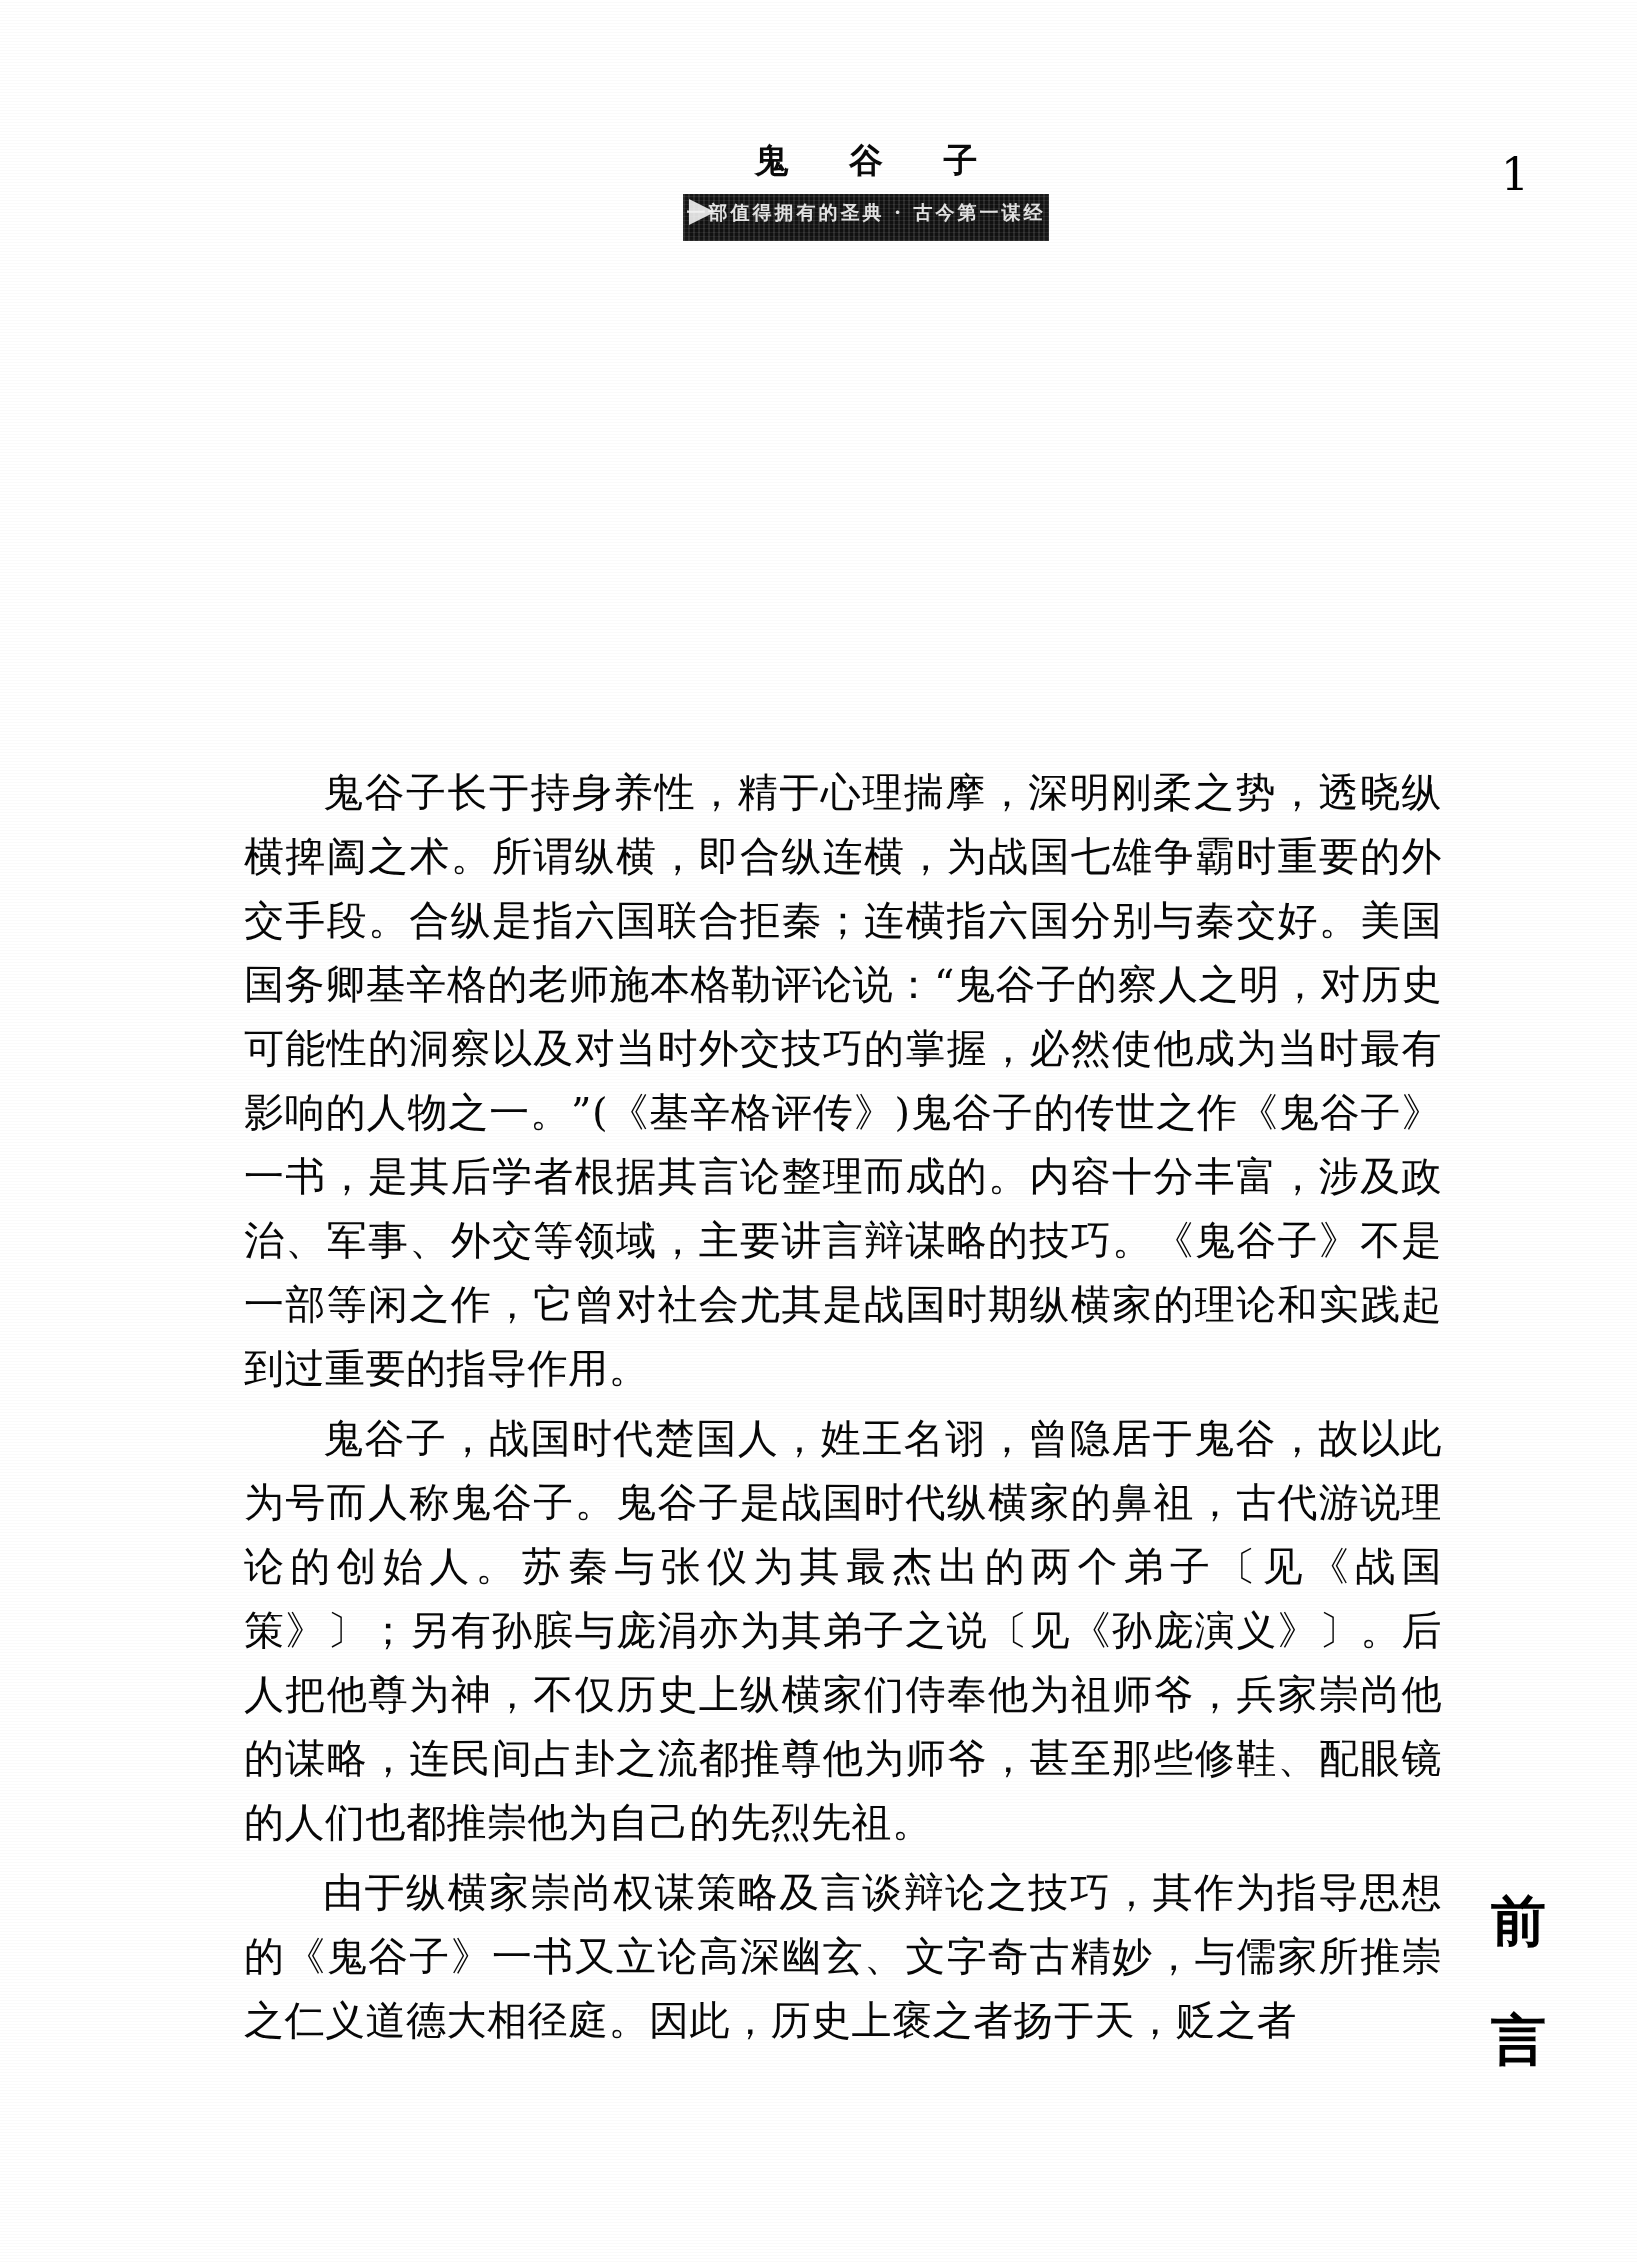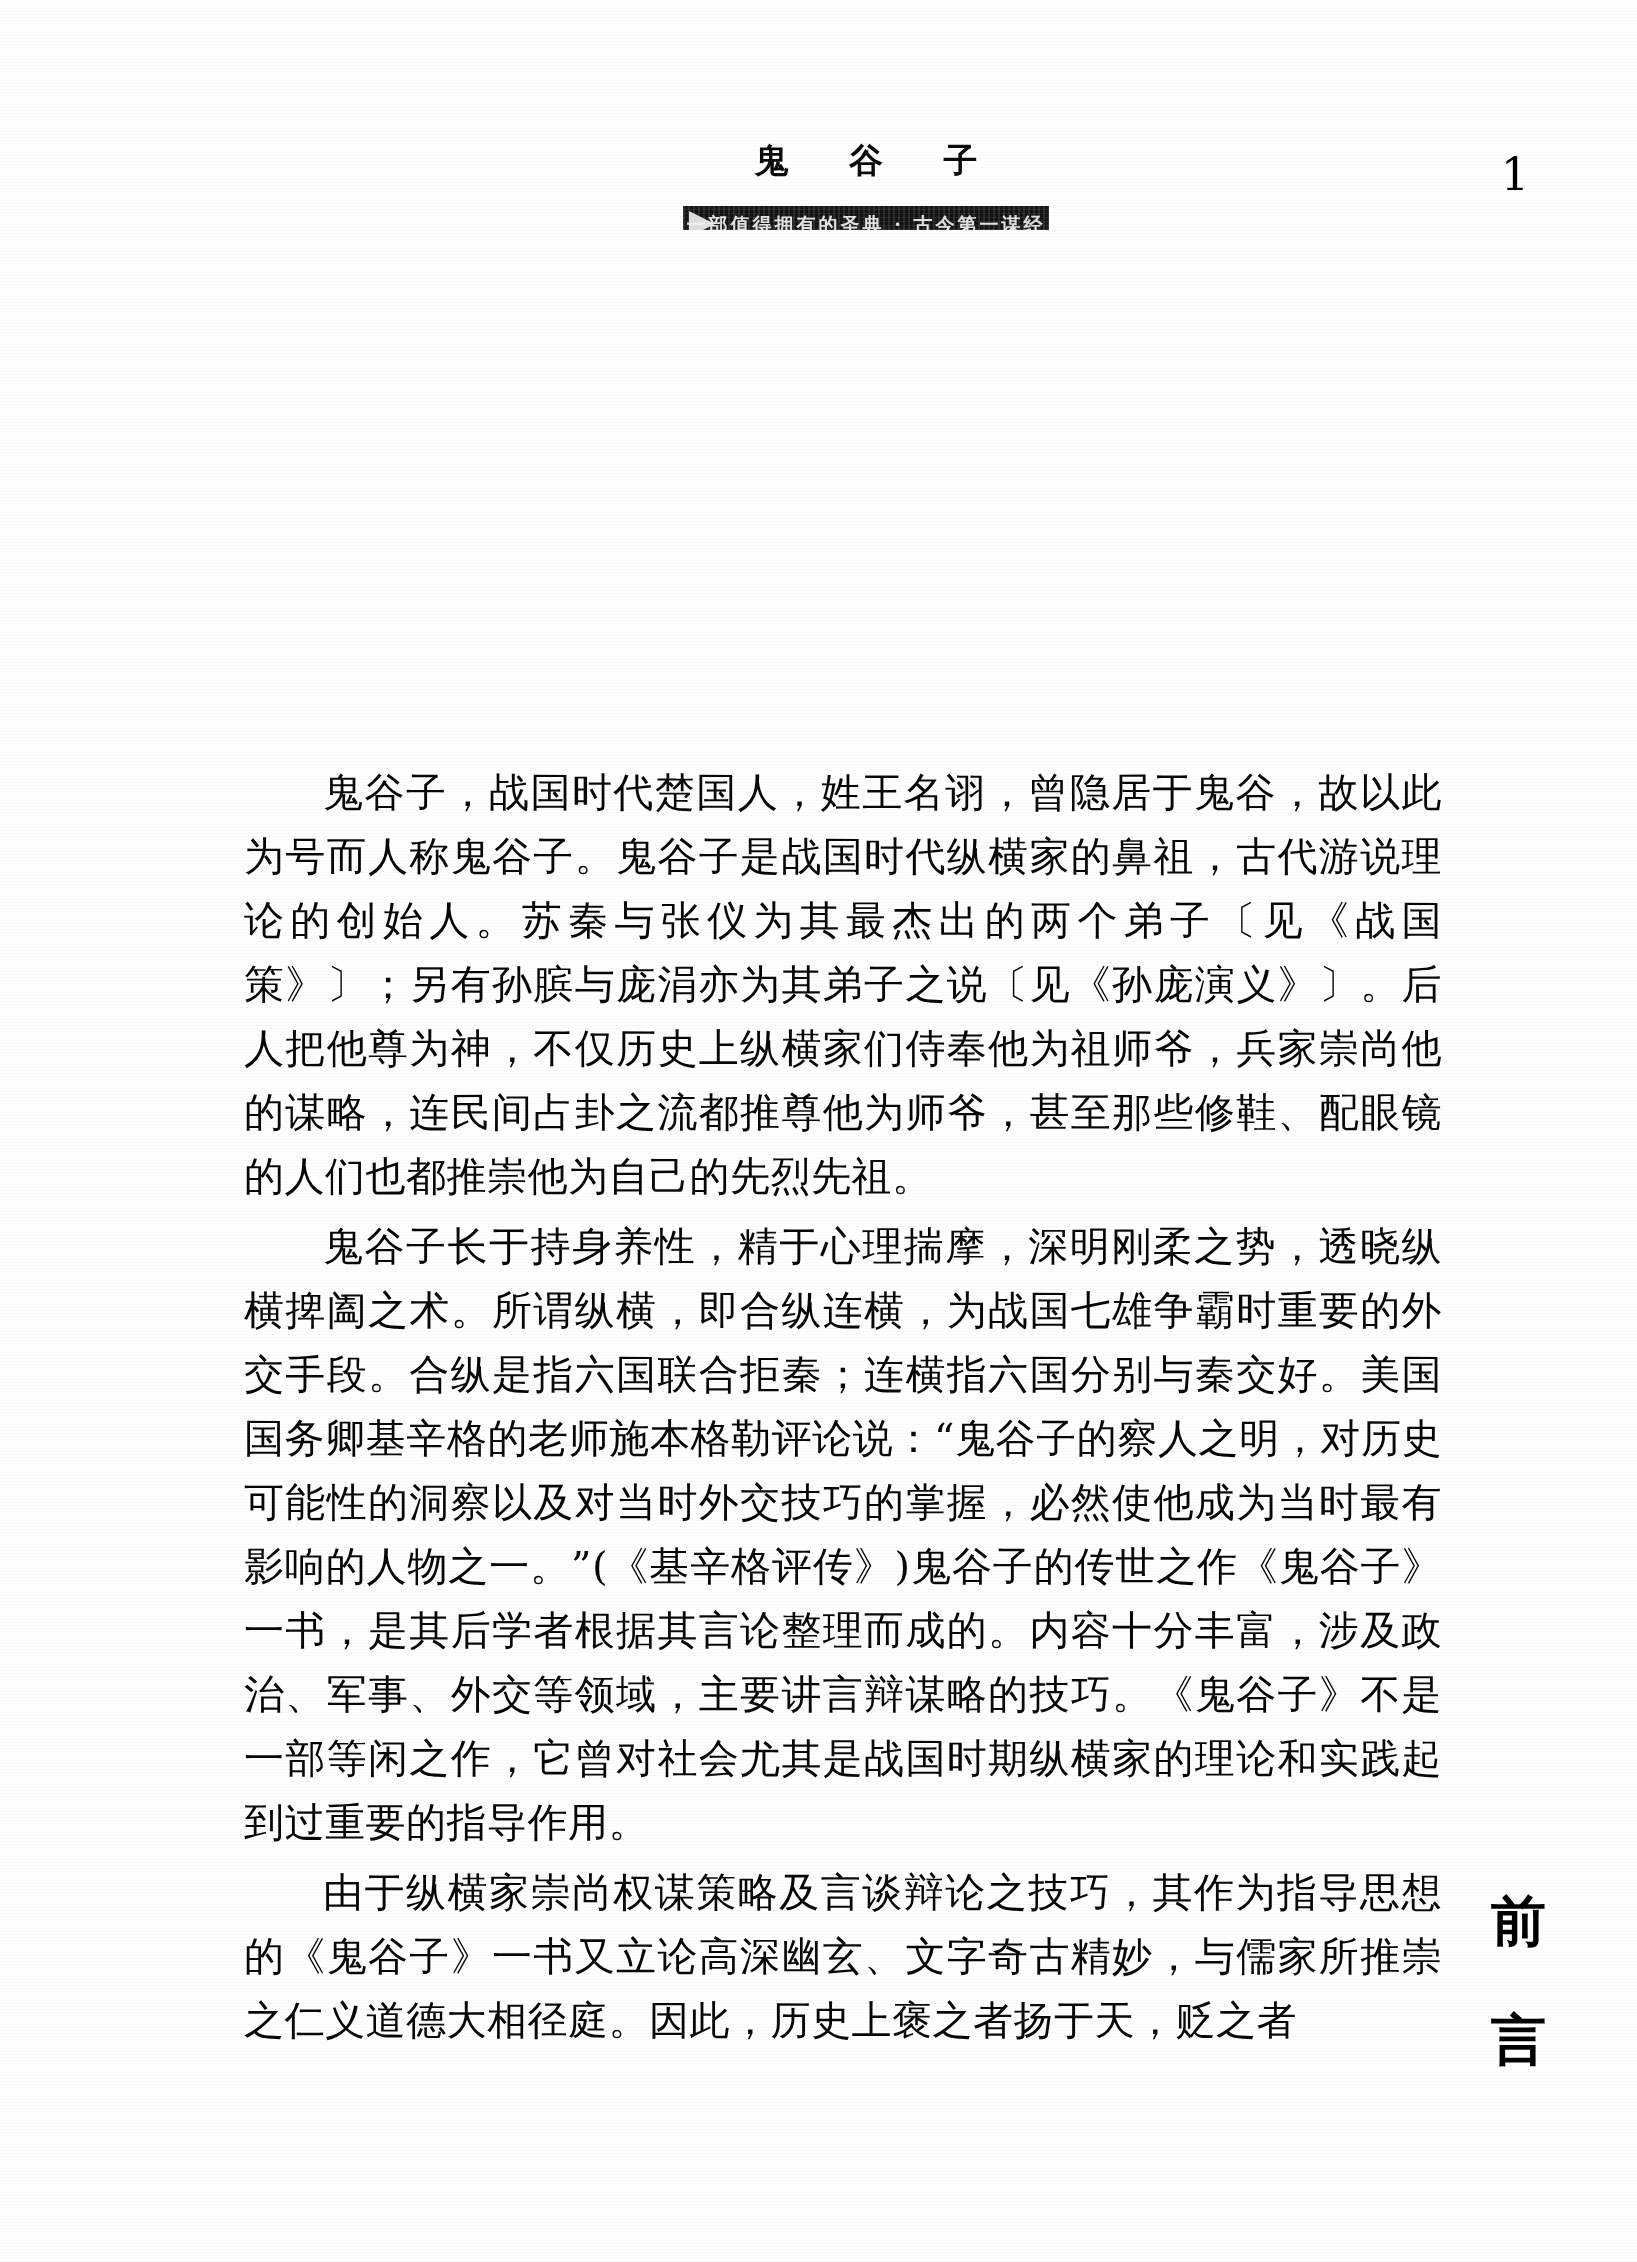--- a/index.html
+++ b/index.html
@@ -29,22 +29,22 @@
     font-weight: bold;
     font-size: 34px;
     letter-spacing: 26px;
     text-align: center;
     line-height: 1;
     color: #0a0a0a;
     text-indent: 26px;
     filter: blur(0.2px);
   }
   .runhead-banner {
-    margin-top: 28px;
-    height: 24px;
+    margin-top: 16px;
+    height: 47px;
     background: #111111;
     position: relative;
     overflow: hidden;
     box-shadow: inset 0 0 6px 2px rgba(255,255,255,0.05);
   }
   .runhead-banner::before {
     
     content: "";
     position: absolute;
     inset: 0;
@@ -161,22 +161,22 @@
     <div class="runhead-banner">
       <span class="banner-arrow"></span>
       <div class="runhead-banner-text">一部值得拥有的圣典 · 古今第一谋经</div>
     </div>
   </div>
 
   <div class="folio">1</div>
 
 
   <div class="body-col">
+    <p class="para">鬼谷子长于持身养性，精于心理揣摩，深明刚柔之势，透晓纵横捭阖之术。所谓纵横，即合纵连横，为战国七雄争霸时重要的外交手段。合纵是指六国联合拒秦；连横指六国分别与秦交好。美国国务卿基辛格的老师施本格勒评论说：“鬼谷子的察人之明，对历史可能性的洞察以及对当时外交技巧的掌握，必然使他成为当时最有影响的人物之一。”(《基辛格评传》)鬼谷子的传世之作《鬼谷子》一书，是其后学者根据其言论整理而成的。内容十分丰富，涉及政治、军事、外交等领域，主要讲言辩谋略的技巧。《鬼谷子》不是一部等闲之作，它曾对社会尤其是战国时期纵横家的理论和实践起到过重要的指导作用。</p>
     <p class="para">鬼谷子，战国时代楚国人，姓王名诩，曾隐居于鬼谷，故以此为号而人称鬼谷子。鬼谷子是战国时代纵横家的鼻祖，古代游说理论的创始人。苏秦与张仪为其最杰出的两个弟子〔见《战国策》〕；另有孙膑与庞涓亦为其弟子之说〔见《孙庞演义》〕。后人把他尊为神，不仅历史上纵横家们侍奉他为祖师爷，兵家崇尚他的谋略，连民间占卦之流都推尊他为师爷，甚至那些修鞋、配眼镜的人们也都推崇他为自己的先烈先祖。</p>
-    <p class="para">鬼谷子长于持身养性，精于心理揣摩，深明刚柔之势，透晓纵横捭阖之术。所谓纵横，即合纵连横，为战国七雄争霸时重要的外交手段。合纵是指六国联合拒秦；连横指六国分别与秦交好。美国国务卿基辛格的老师施本格勒评论说：“鬼谷子的察人之明，对历史可能性的洞察以及对当时外交技巧的掌握，必然使他成为当时最有影响的人物之一。”(《基辛格评传》)鬼谷子的传世之作《鬼谷子》一书，是其后学者根据其言论整理而成的。内容十分丰富，涉及政治、军事、外交等领域，主要讲言辩谋略的技巧。《鬼谷子》不是一部等闲之作，它曾对社会尤其是战国时期纵横家的理论和实践起到过重要的指导作用。</p>
     <p class="para">由于纵横家崇尚权谋策略及言谈辩论之技巧，其作为指导思想的《鬼谷子》一书又立论高深幽玄、文字奇古精妙，与儒家所推崇之仁义道德大相径庭。因此，历史上褒之者扬于天，贬之者</p>
   </div>
 
   <div class="thumb-index">
     <span>前</span>
     <span>言</span>
   </div>
 
   <div class="grain"></div>
 </div>

